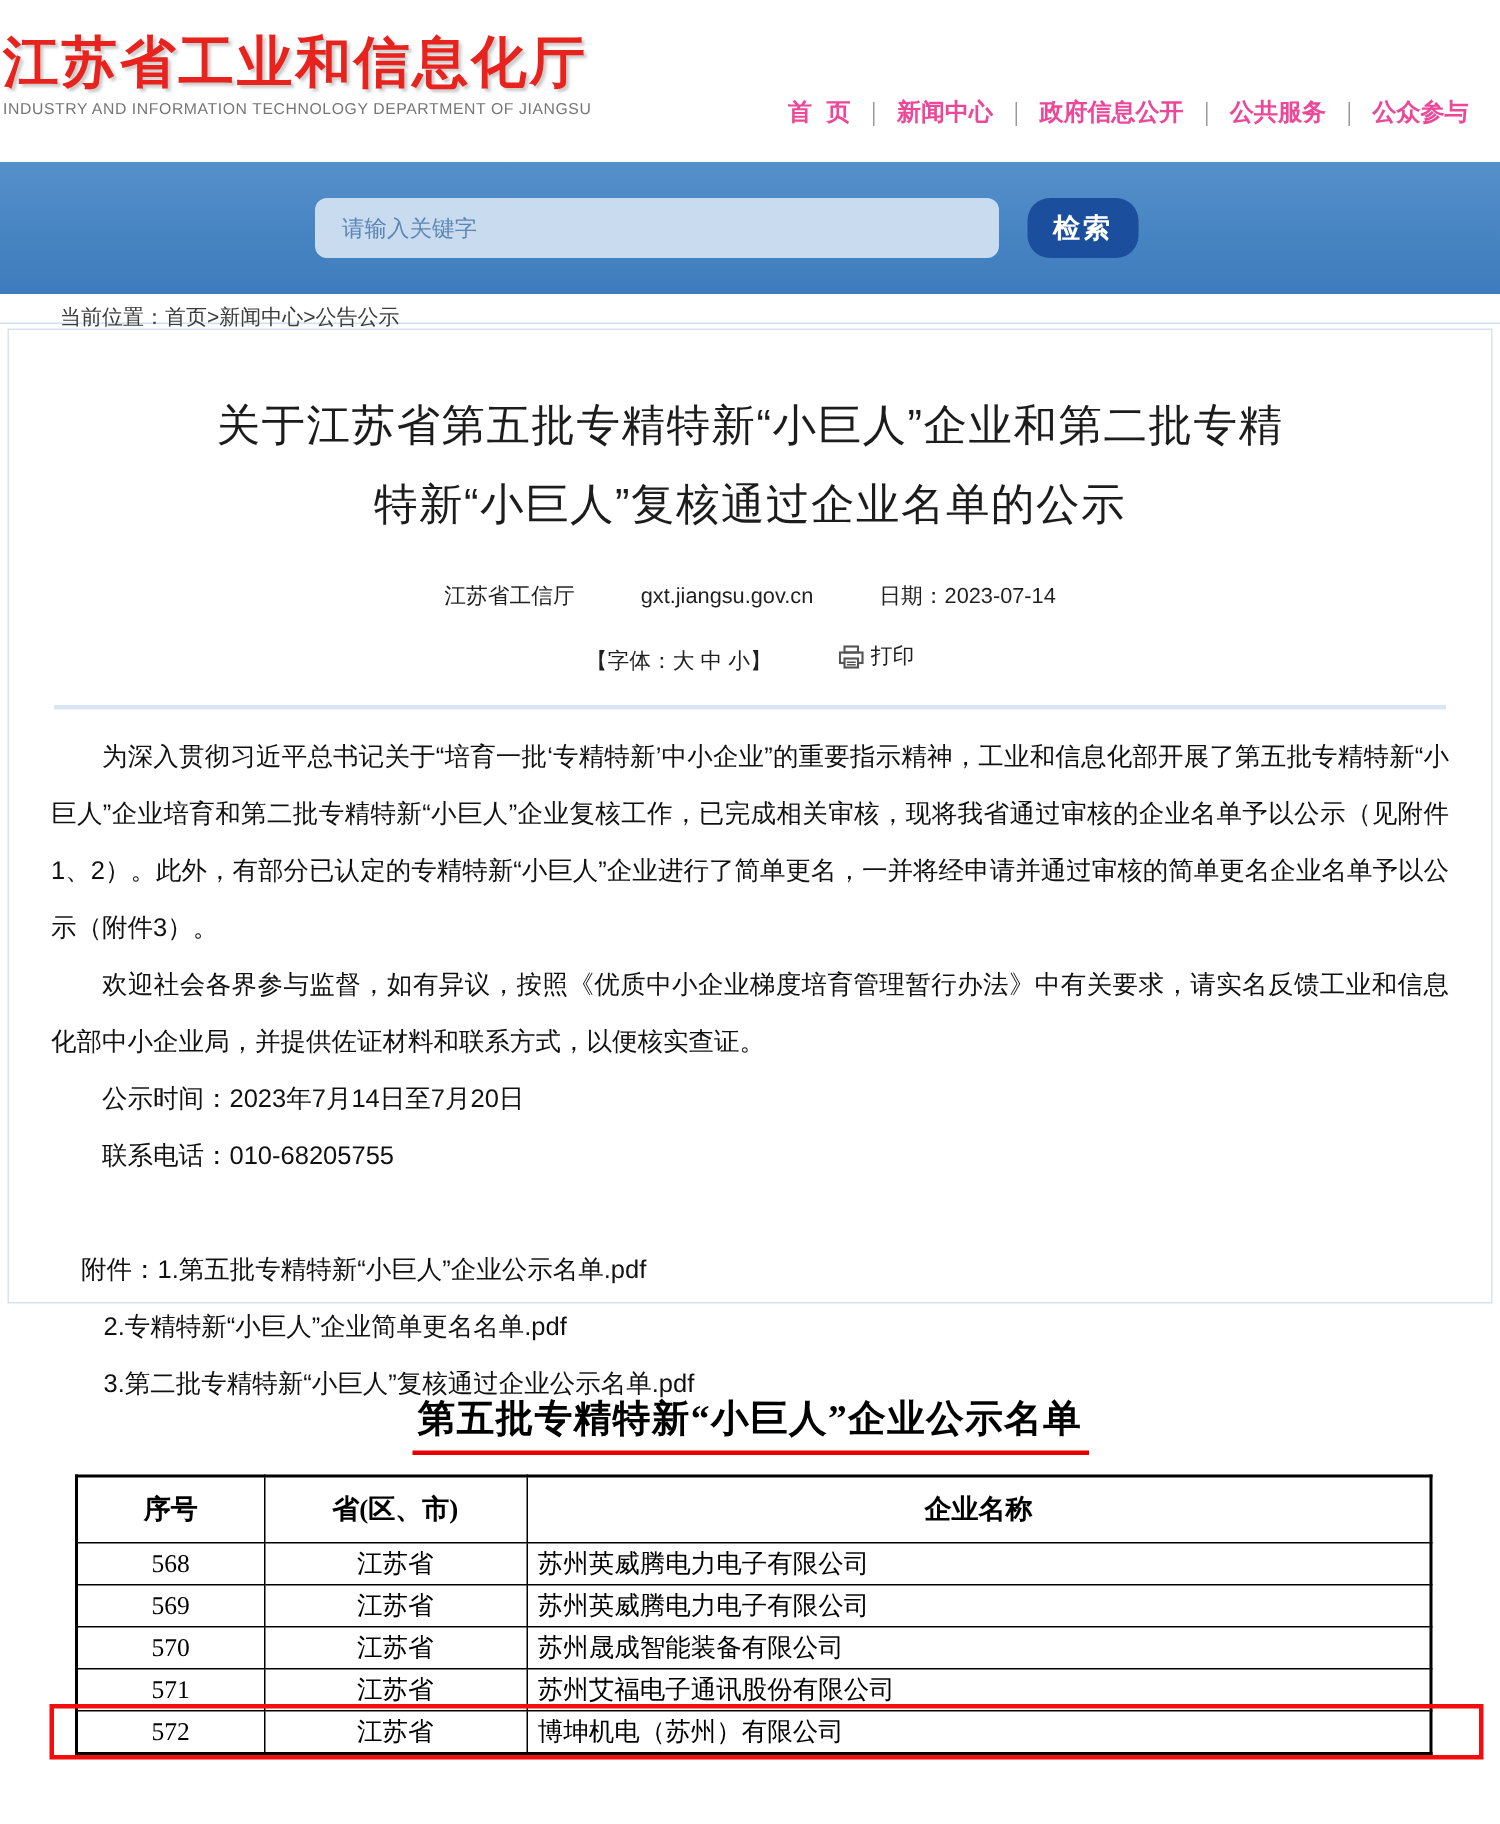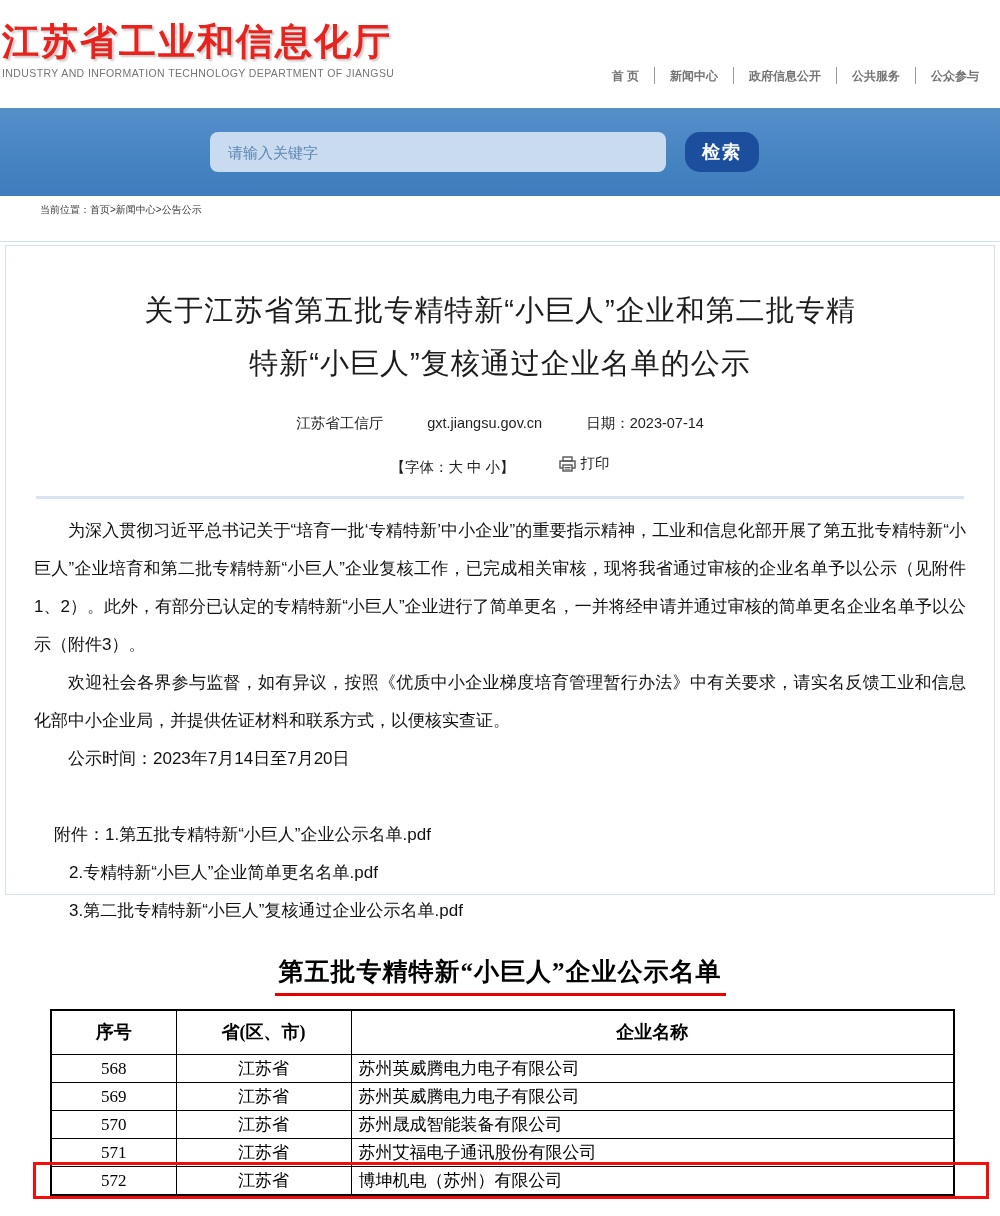--- a/index.html
+++ b/index.html
@@ -17,21 +17,21 @@
   .logo-block { position: absolute; left: 2px; top: 20px; }
   .logo-title {
     font-size: 37px; font-weight: bold; color: #e8231d;
     letter-spacing: 2px; line-height: 44px;
     text-shadow: 2px 2px 2px rgba(140,140,140,.45);
   }
   .logo-sub { font-size: 10.5px; color: #757575; letter-spacing: .4px; margin-top: 3px; }
   .top-nav { position: absolute; right: 6px; bottom: 24px; display: flex; align-items: center; list-style: none; }
   .top-nav li { padding: 0 15px; line-height: 15px; }
   .top-nav li + li { border-left: 1px solid #999; }
-  .top-nav a { font-size: 12px; font-weight: bold; color: #737373; text-decoration: none; white-space: nowrap; }
+  .top-nav a { font-size: 16px; font-weight: bold; color: #ec4899; text-decoration: none; white-space: nowrap; font-family: Liberation Mono, monospace; }
 
   
   .banner {
     position: relative; height: 88px;
     background: linear-gradient(180deg, #5690cb 0%, #4784c2 55%, #3e7cbd 100%);
   }
   .search-input {
     position: absolute; left: 210px; top: 24px; width: 456px; height: 40px;
     background: #c9dbee; border: none; border-radius: 8px;
     padding: 0 18px; font-size: 15px; color: #2d5c90; outline: none;
@@ -40,22 +40,22 @@
   .search-input::placeholder { color: #5e86b4; opacity: 1; }
   .search-btn {
     position: absolute; left: 685px; top: 24px; width: 74px; height: 40px;
     background: #1b4f9e; color: #ffffff; font-size: 18px; font-weight: bold;
     border: none; border-radius: 15px; cursor: pointer; letter-spacing: 2px;
     font-family: "Liberation Sans", sans-serif;
   }
 
   
   .breadcrumb-bar {
-    height: 46px; padding: 7px 0 0 40px; background: #fff;
-    border-bottom: 1px solid #cfe0ef; font-size: 10px; color: #3a3a3a;
+    height: 20px; padding: 7px 0 0 40px; background: #fff;
+    border-bottom: 1px solid #cfe0ef; font-size: 14px; color: #3a3a3a;
   }
   .breadcrumb-bar span { vertical-align: top; }
 
   
   .article-box {
     margin: 3px 5px 0 5px; border: 1px solid #d4e2f1;
     background: #fff; height: 650px; padding: 38px 28px 20px;
   }
   .article-title {
     text-align: center; font-size: 29px; color: #1c1c1c;
@@ -157,20 +157,21 @@
       <span>打印</span>
     </span>
   </div>
 
   <div class="divider"></div>
 
   <div class="article-body">
     <p class="para">为深入贯彻习近平总书记关于“培育一批‘专精特新’中小企业”的重要指示精神，工业和信息化部开展了第五批专精特新“小巨人”企业培育和第二批专精特新“小巨人”企业复核工作，已完成相关审核，现将我省通过审核的企业名单予以公示（见附件1、2）。此外，有部分已认定的专精特新“小巨人”企业进行了简单更名，一并将经申请并通过审核的简单更名企业名单予以公示（附件3）。</p>
     <p class="para">欢迎社会各界参与监督，如有异议，按照《优质中小企业梯度培育管理暂行办法》中有关要求，请实名反馈工业和信息化部中小企业局，并提供佐证材料和联系方式，以便核实查证。</p>
     <div class="info-line">公示时间：2023年7月14日至7月20日</div>
+    <div class="info-line">联系电话：010-68205755</div>
 
     <div class="attach-block">
       <div class="attach-first"><span>附件：</span><a href="#" style="color:#111;text-decoration:none;">1.第五批专精特新“小巨人”企业公示名单.pdf</a></div>
       <div class="attach-item"><a href="#" style="color:#111;text-decoration:none;">2.专精特新“小巨人”企业简单更名名单.pdf</a></div>
       <div class="attach-item"><a href="#" style="color:#111;text-decoration:none;">3.第二批专精特新“小巨人”复核通过企业公示名单.pdf</a></div>
     </div>
   </div>
 </div>
 
 <div class="table-section">

